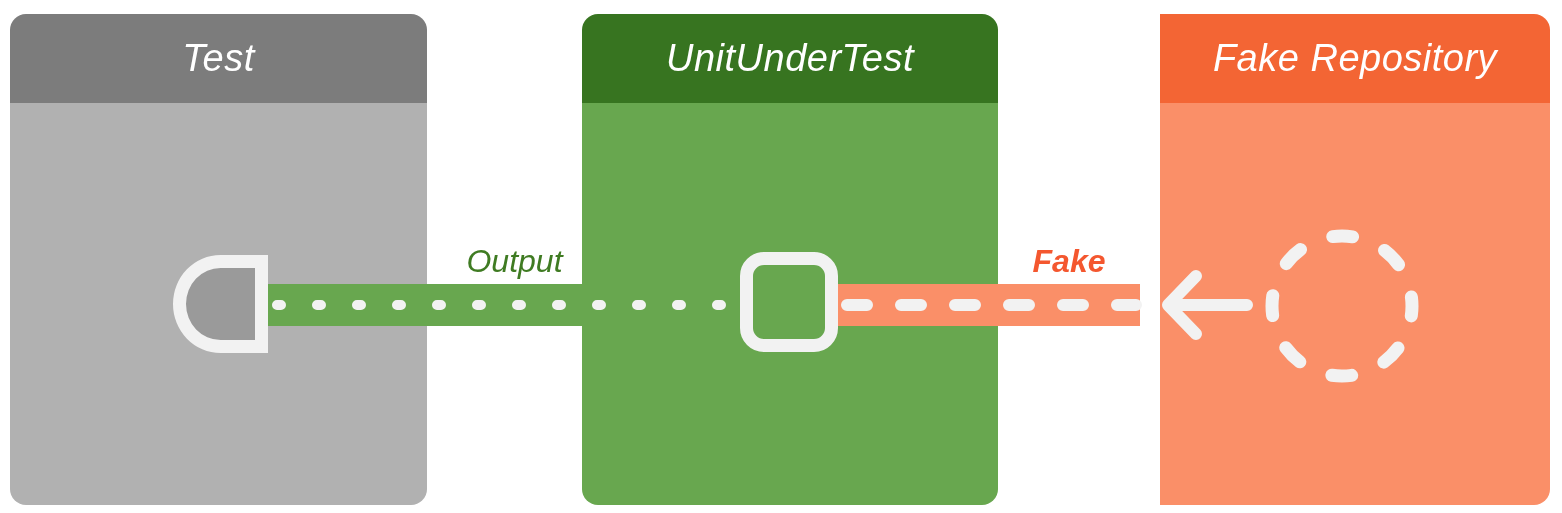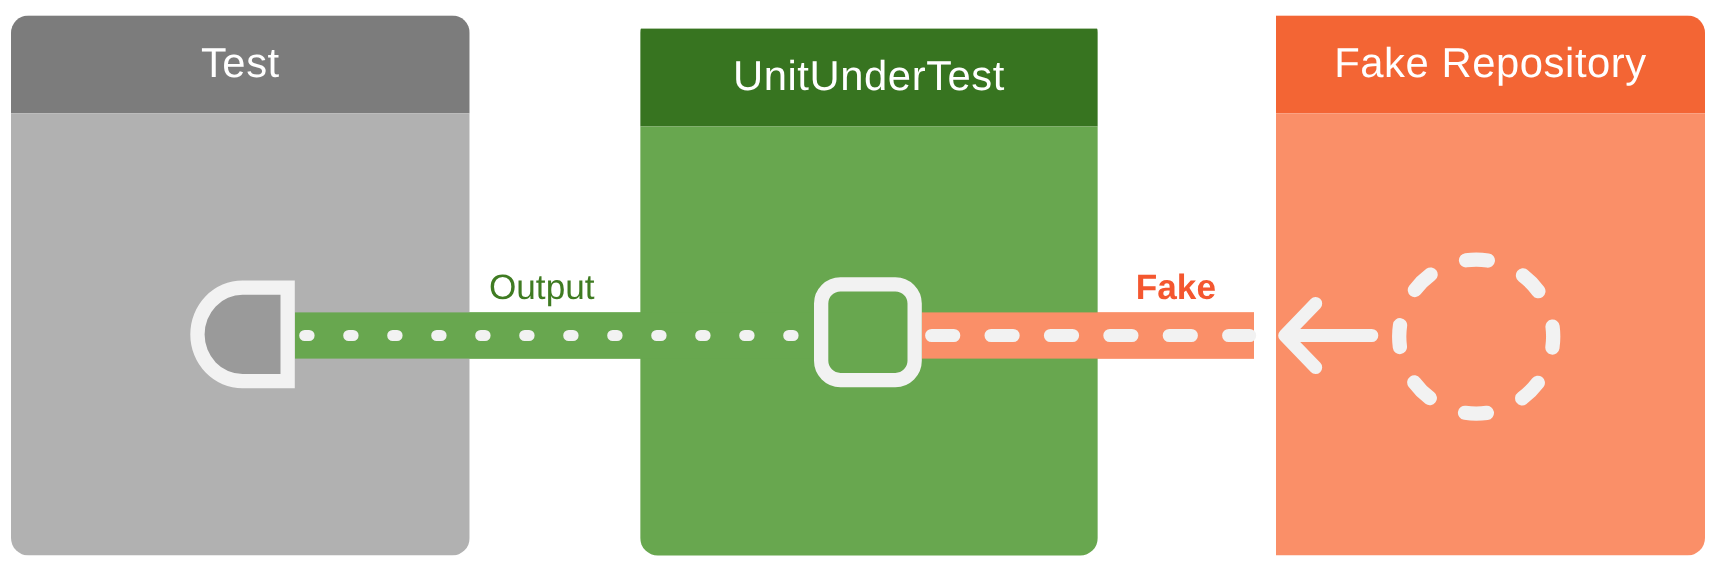--- a/index.html
+++ b/index.html
@@ -21,20 +21,21 @@
   * { margin: 0; padding: 0; box-sizing: border-box; }
   html, body { background: var(--canvas-bg); }
   body { font-family: "Liberation Sans", "DejaVu Sans", sans-serif; }
 
   .canvas {
     position: relative;
     width: 1559px;
     height: 513px;
     background: var(--canvas-bg);
     overflow: hidden;
+    font-style: italic;
   }
 
   .box {
     position: absolute;
     top: 14px;
     height: 491px;
     border-radius: 16px;
     overflow: hidden;
   }
   .box-header {
@@ -47,21 +48,21 @@
     color: var(--title-text);
     letter-spacing: 0.5px;
   }
   .box-body { height: 402px; }
 
   .box-test { left: 10px; width: 417px; }
   .box-test .box-header { background: var(--test-header); }
   .box-test .box-body { background: var(--test-body); }
 
   .box-unit { left: 582px; width: 416px; }
-  .box-unit .box-header { background: var(--unit-header); margin-top: 12px; }
+  .box-unit .box-header { background: var(--unit-header); }
   .box-unit .box-body { background: var(--unit-body); }
 
   .box-repo { left: 1140px; width: 410px; padding-left: 20px; }
   .box-repo .box-header { background: var(--repo-header); }
   .box-repo .box-body { background: var(--repo-body); }
 
   .band {
     position: absolute;
     top: 284px;
     height: 42px;
@@ -70,21 +71,21 @@
   .band-flow { left: 838px; width: 302px; background: var(--flow-line); }
 
   .conn-label {
     position: absolute;
     top: 244px;
     text-align: center;
     font-size: 32px;
     line-height: 1.1;
   }
   .label-output {
-    left: 415px; width: 155px;
+    left: 437px; width: 155px;
     color: var(--output-label);
     font-weight: 500;
   }
   .label-flow {
     left: 998px; width: 142px;
     color: var(--flow-label);
     font-weight: 700;
   }
 
   .overlay-svg {

